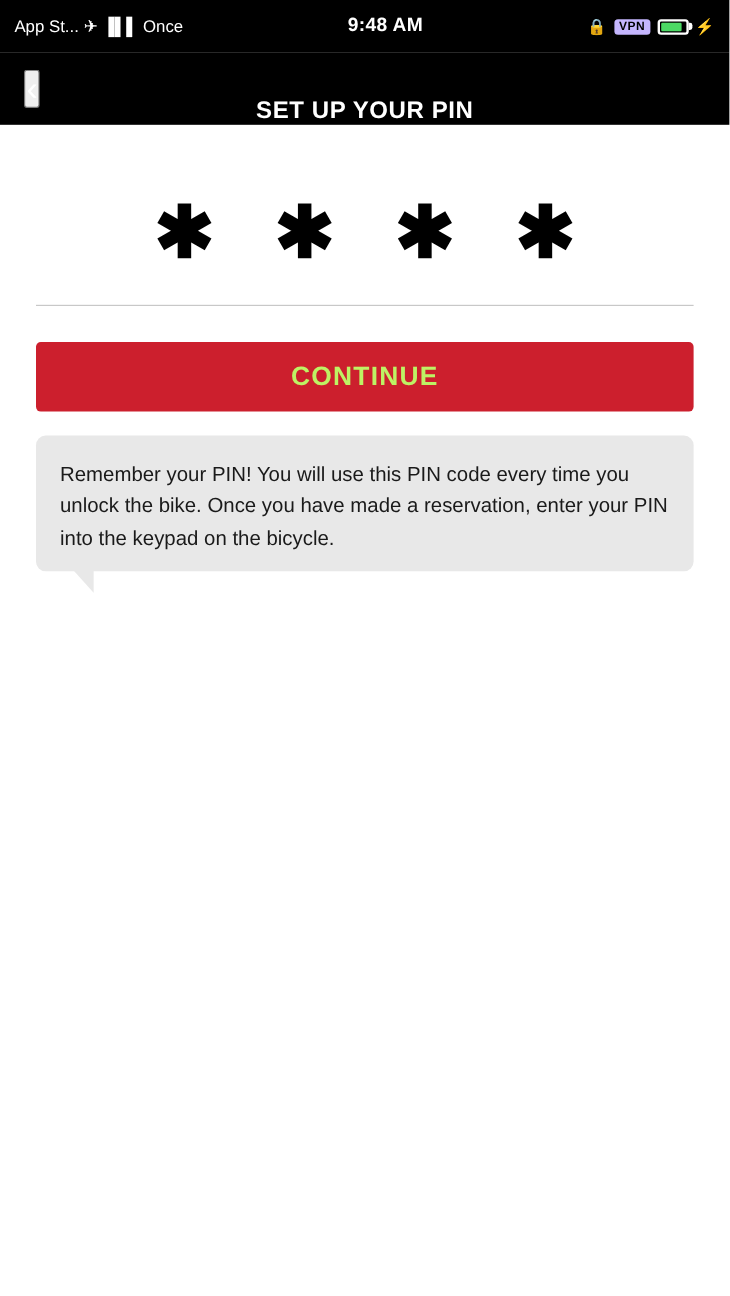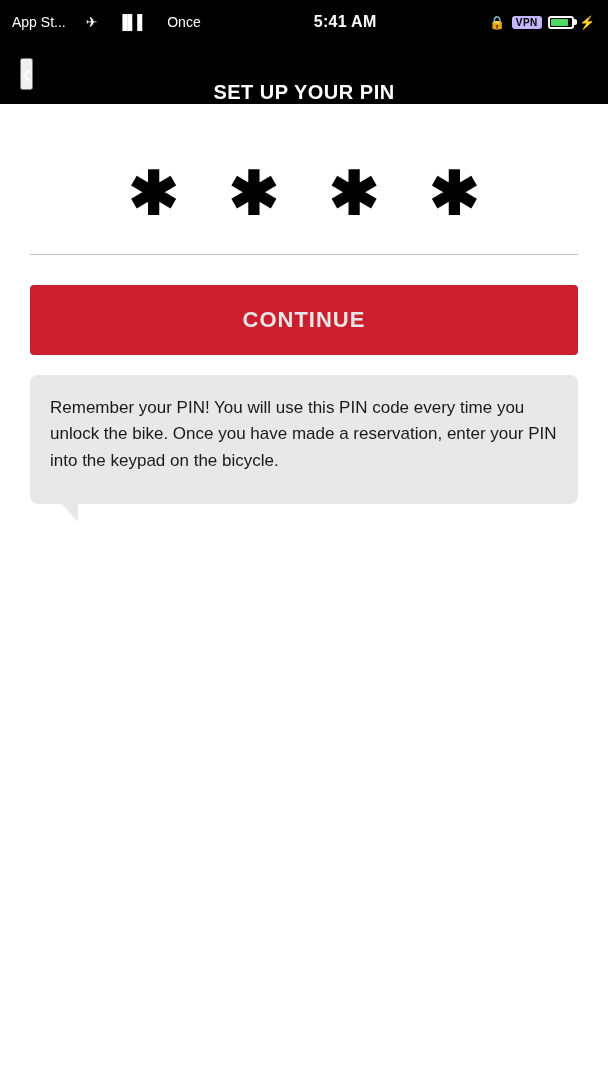--- a/index.html
+++ b/index.html
@@ -27,21 +27,21 @@
       justify-content: space-between;
       padding: 0 12px;
       color: #ffffff;
       font-size: 15px;
       font-weight: 500;
     }
 
     .status-bar-left {
       display: flex;
       align-items: center;
-      gap: 20px;
+      gap: 4px;
       font-size: 14px;
     }
 
     .status-bar-center {
       font-size: 16px;
       font-weight: 600;
       letter-spacing: 0.3px;
     }
 
     .status-bar-right {
@@ -160,41 +160,41 @@
     .divider {
       width: 100%;
       height: 1px;
       background: #c8c8c8;
       margin-bottom: 30px;
     }
 
     
     .continue-button {
       width: 100%;
-      height: 70px;
+      height: 58px;
       background: #cc1f2d;
       border: none;
       border-radius: 4px;
-      color: #e5e5e5;
+      color: #bef264;
       font-size: 22px;
       font-weight: 700;
       letter-spacing: 1px;
       cursor: pointer;
       display: flex;
       align-items: center;
       justify-content: center;
       margin-bottom: 20px;
     }
 
     
     .info-box {
       width: 100%;
       background: #e8e8e8;
       border-radius: 8px;
-      padding: 20px 20px 30px;
+      padding: 20px 20px 14px;
       position: relative;
     }
 
     .info-box::after {
       content: '';
       position: absolute;
       bottom: -18px;
       left: 30px;
       width: 0;
       height: 0;
@@ -213,21 +213,21 @@
 </head>
 <body>
 
 <div class="status-bar">
   <div class="status-bar-left">
     <span>App St...</span>
     <span>✈</span>
     <span>▐▌▌</span>
     <span>Once</span>
   </div>
-  <div class="status-bar-center">5:41 AM</div>
+  <div class="status-bar-center">9:48 AM</div>
   <div class="status-bar-right">
     <span>🔒</span>
     <span class="vpn-badge">VPN</span>
     <div class="battery-icon">
       <div class="battery-body">
         <div class="battery-fill"></div>
       </div>
     </div>
     <span>⚡</span>
   </div>

